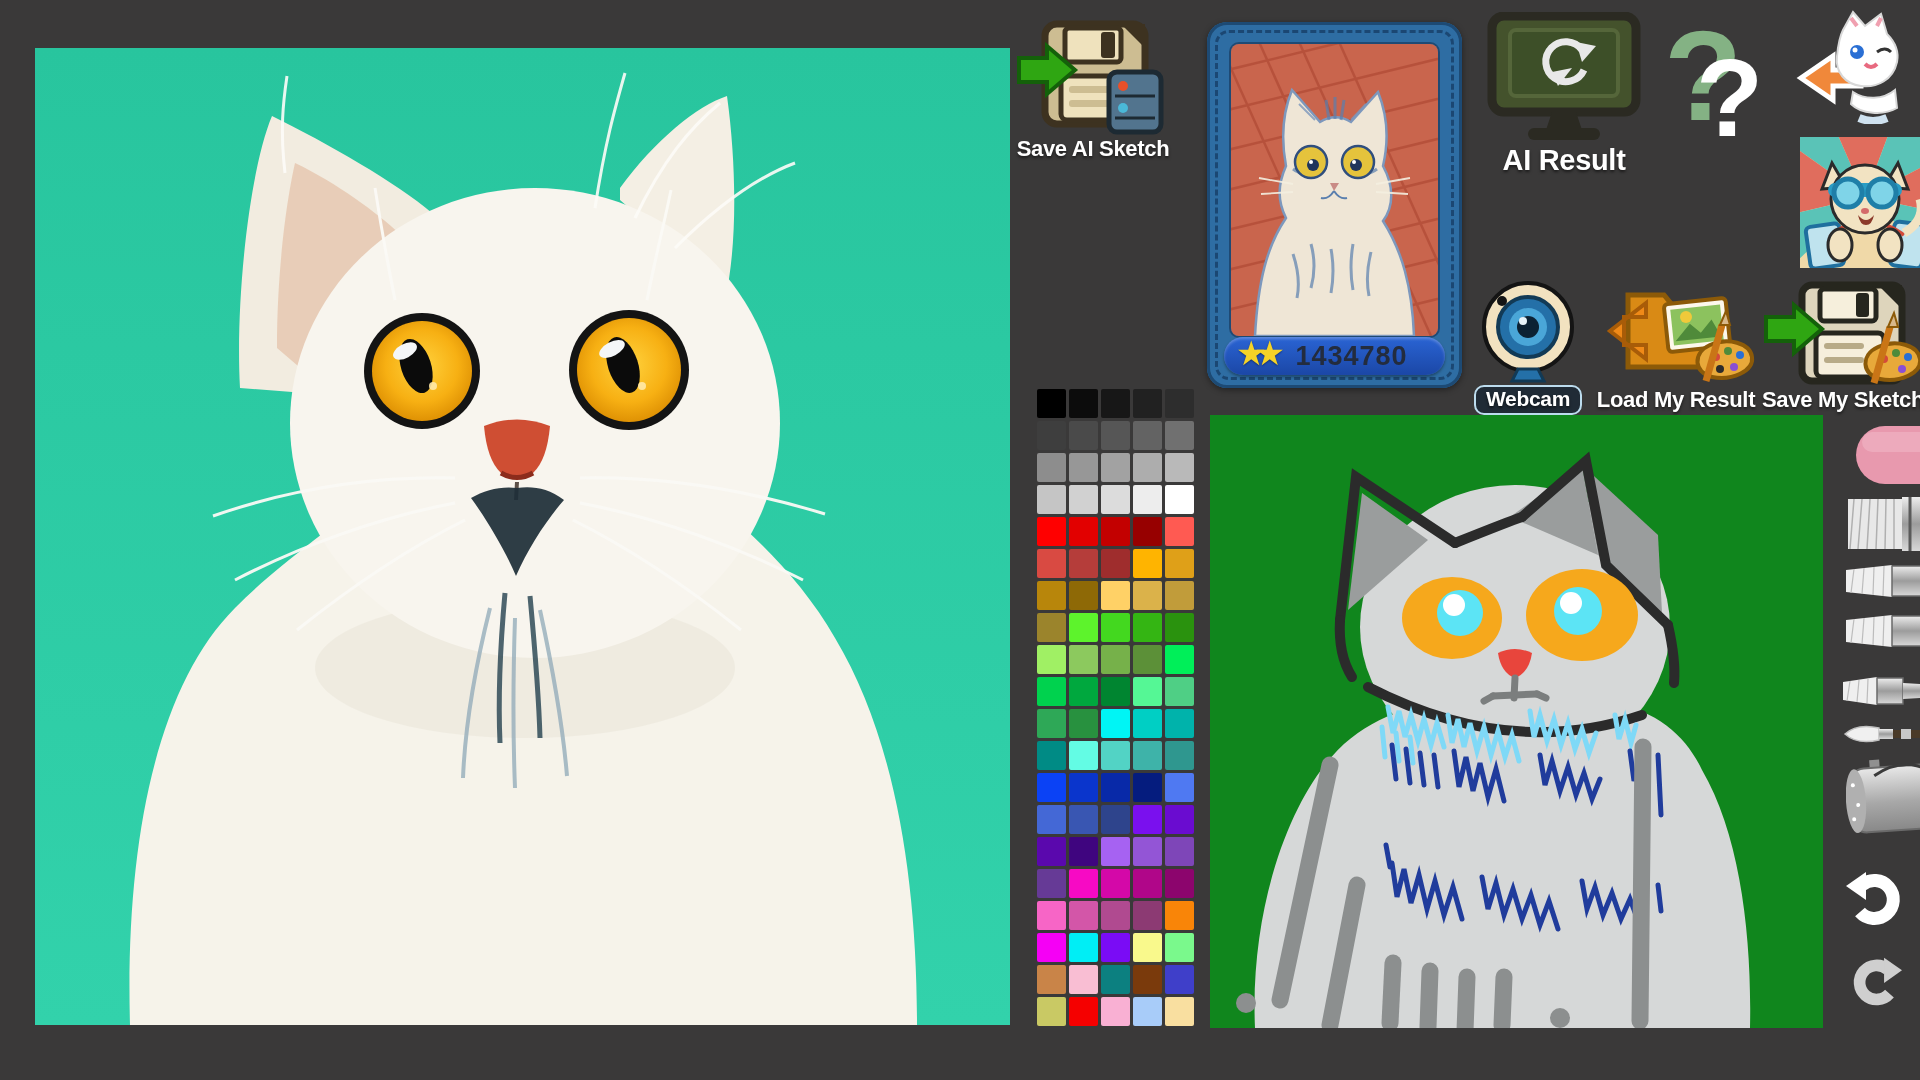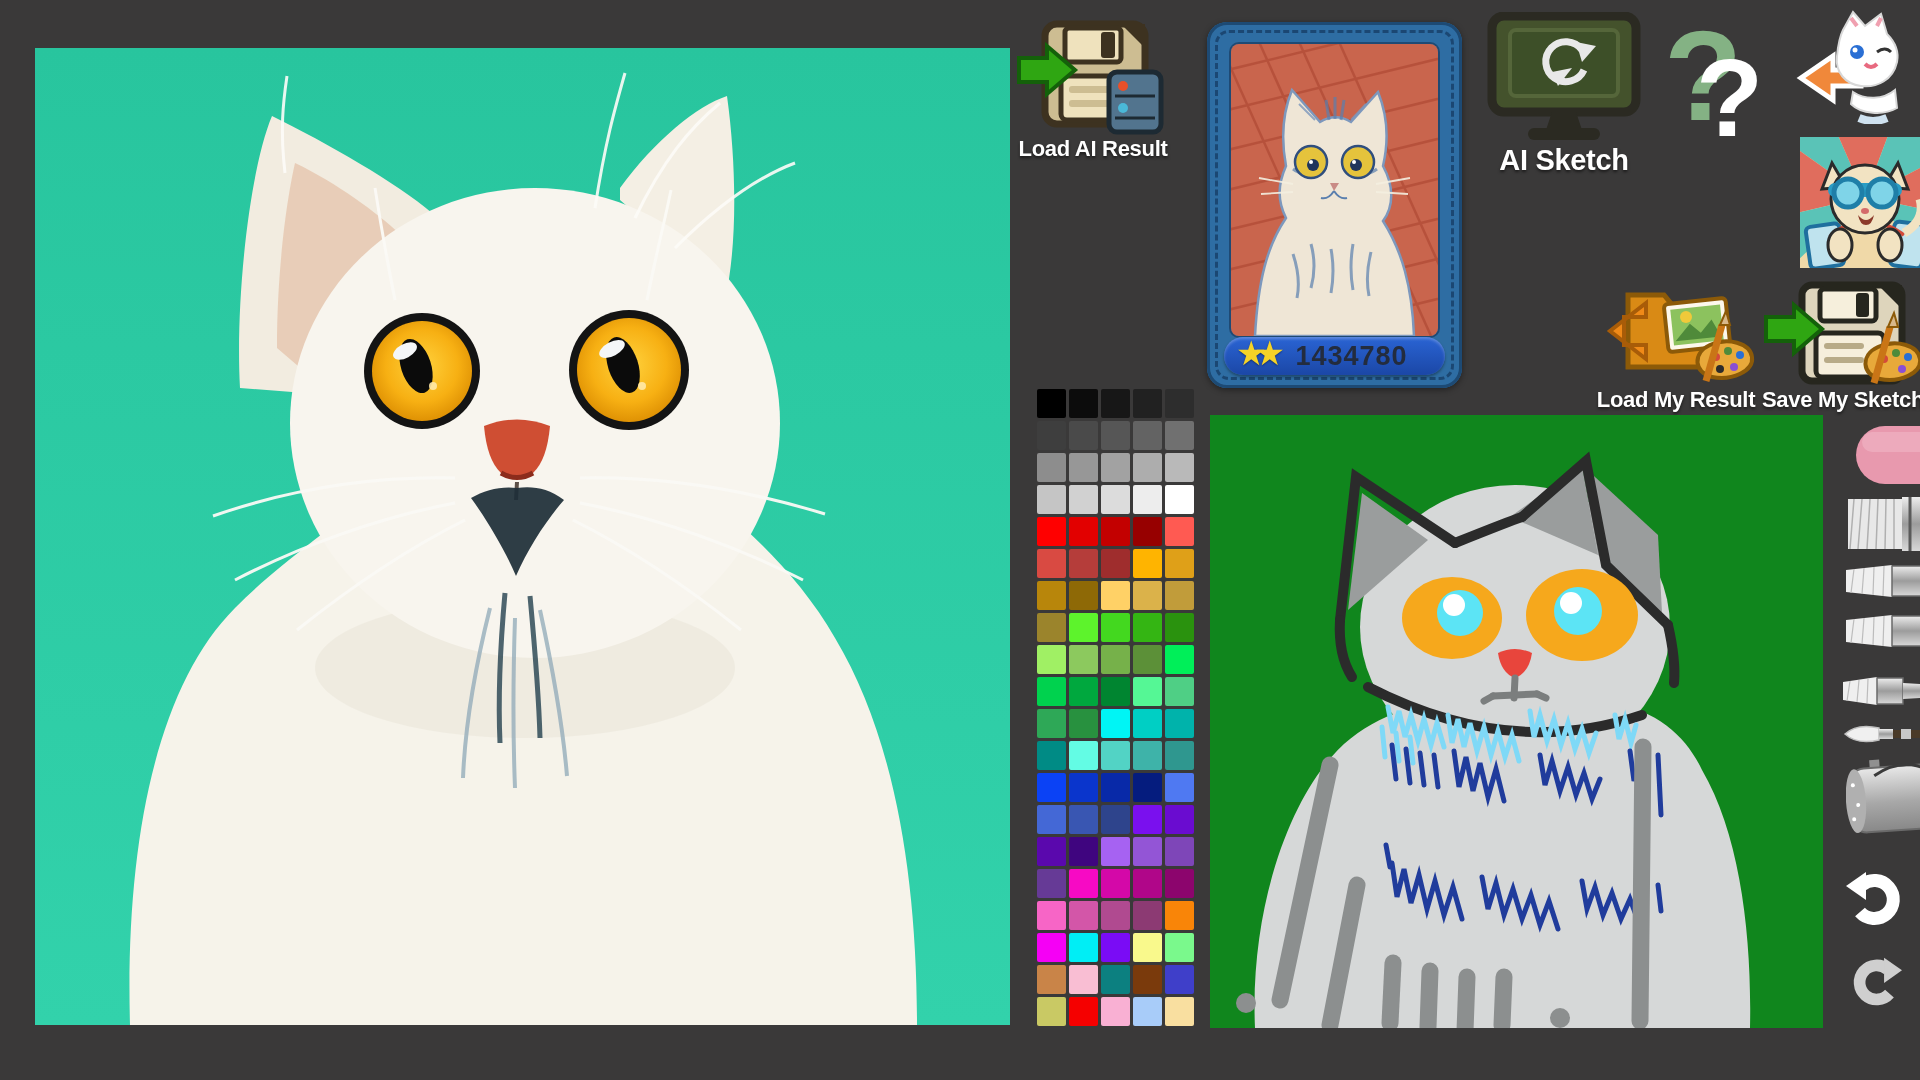--- a/index.html
+++ b/index.html
@@ -128,21 +128,21 @@
       <rect x="84" y="12" width="14" height="26" rx="3" fill="#3d3220"></rect>
       <rect x="44" y="56" width="66" height="44" rx="6" fill="#efe2bd" stroke="#3d3220" stroke-width="5"></rect>
       <rect x="52" y="66" width="44" height="7" rx="3" fill="#cdbd92"></rect>
       <rect x="52" y="80" width="44" height="7" rx="3" fill="#cdbd92"></rect>
       <path d="M2,38 L30,38 L30,26 L58,50 L30,74 L30,62 L2,62 Z" fill="#2fa612" stroke="#14610a" stroke-width="4"></path>
       <rect x="92" y="52" width="52" height="60" rx="8" fill="#52748e" stroke="#1d2a33" stroke-width="5"></rect>
       <circle cx="106" cy="66" r="5" fill="#e8502a"></circle>
       <circle cx="106" cy="88" r="5" fill="#4ab8d8"></circle>
       <path d="M98,76 L138,76 M98,98 L138,98" stroke="#1d2a33" stroke-width="3"></path>
     </svg>
-    <div class="label">Load AI Result</div>
+    <div class="label">Save AI Sketch</div>
   </div>
 
   <div class="abs" id="ref-card">
     <div id="ref-art">
       <svg width="207" height="292" viewBox="0 0 207 292" preserveAspectRatio="none">
         <rect width="207" height="292" fill="#c9654d"></rect>
         <g stroke="#a8432f" stroke-width="2.5" opacity="0.55">
           <path d="M-20,30 L227,-30 M-20,70 L227,10 M-20,110 L227,50 M-20,150 L227,90 M-20,190 L227,130 M-20,230 L227,170 M-20,270 L227,210 M-20,310 L227,250"></path>
           <path d="M-20,-20 L120,292 M20,-20 L160,292 M60,-20 L200,292 M100,-20 L240,292"></path>
         </g>
@@ -177,21 +177,21 @@
       <rect x="8" y="4" width="144" height="96" rx="12" fill="#44522c" stroke="#2b2a22" stroke-width="9"></rect>
       <rect x="26" y="18" width="108" height="66" rx="6" fill="#3d4f28" stroke="#55663a" stroke-width="4"></rect>
       <g stroke="#e8e8e8" stroke-width="7" fill="none">
         <path d="M98,38 A 20 20 0 1 0 100,58"></path>
       </g>
       <polygon points="92,30 112,34 98,50" fill="#e8e8e8"></polygon>
       <polygon points="66,64 86,60 72,78" fill="#e8e8e8" transform="translate(2,-4)"></polygon>
       <path d="M68,100 L92,100 L98,118 L62,118 Z" fill="#2b2a22"></path>
       <rect x="44" y="116" width="72" height="12" rx="6" fill="#2b2a22"></rect>
     </svg>
-    <div class="label" style="font-size:29px;font-weight:600;">AI Sketch</div>
+    <div class="label" style="font-size:29px;font-weight:600;">AI Result</div>
   </div>
 
   <div class="abs btn" style="left:1662px;top:8px;width:112px;">
     <svg width="112" height="136" viewBox="0 0 112 136">
       <text x="2" y="112" font-family="Liberation Sans,sans-serif" font-weight="bold" font-size="128" fill="#84b284">?</text>
       <text x="34" y="128" font-family="Liberation Sans,sans-serif" font-weight="bold" font-size="110" fill="#ffffff">?</text>
     </svg>
   </div>
 
   <div class="abs btn" style="left:1795px;top:8px;width:116px;">
@@ -233,20 +233,32 @@
       <circle cx="48" cy="56" r="14" fill="#7fd4e8" stroke="#1f7fa8" stroke-width="5"></circle>
       <circle cx="82" cy="56" r="14" fill="#7fd4e8" stroke="#1f7fa8" stroke-width="5"></circle>
       <path d="M58,78 q8,10 16,0 q-2,10 -8,10 q-6,0 -8,-10" fill="#8c3a2a"></path>
       <ellipse cx="65" cy="74" rx="4" ry="3" fill="#d46a6a"></ellipse>
       <ellipse cx="40" cy="108" rx="12" ry="16" fill="#f2e3c2" stroke="#2b2b2b" stroke-width="3"></ellipse>
       <ellipse cx="90" cy="108" rx="12" ry="16" fill="#f2e3c2" stroke="#2b2b2b" stroke-width="3"></ellipse>
       <path d="M104,96 C118,88 124,76 120,62" stroke="#f2e3c2" stroke-width="9" fill="none"></path>
     </svg>
   </div>
 
+  <div class="abs btn" style="left:1477px;top:281px;width:102px;">
+    <svg width="96" height="104" viewBox="0 0 96 104">
+      <circle cx="48" cy="46" r="44" fill="#f2e2c0" stroke="#141414" stroke-width="4"></circle>
+      <circle cx="48" cy="46" r="30" fill="#2470a8" stroke="#123a56" stroke-width="4"></circle>
+      <circle cx="48" cy="46" r="19" fill="#4aa6d8"></circle>
+      <circle cx="48" cy="46" r="11" fill="#0c2234"></circle>
+      <circle cx="43" cy="40" r="4" fill="#e8f4fa"></circle>
+      <circle cx="22" cy="20" r="5" fill="#141414"></circle>
+      <path d="M38,88 L58,88 L64,100 L32,100 Z" fill="#2470a8" stroke="#123a56" stroke-width="3"></path>
+    </svg>
+    <div class="label pill">Webcam</div>
+  </div>
 
   <div class="abs btn" style="left:1585px;top:281px;width:182px;">
     <svg width="164" height="106" viewBox="0 0 164 106">
       <path d="M34,14 L70,14 L80,26 L128,26 L128,86 L34,86 Z" fill="#d98a15" stroke="#8c5a08" stroke-width="5"></path>
       <rect x="72" y="20" width="62" height="48" rx="4" fill="#fdf8ec" stroke="#8c5a08" stroke-width="4" transform="rotate(-6 103 44)"></rect>
       <rect x="78" y="26" width="50" height="36" fill="#8cc25e" transform="rotate(-6 103 44)"></rect>
       <circle cx="92" cy="36" r="6" fill="#f0c93a"></circle>
       <path d="M80,58 L96,42 L106,52 L118,40 L126,58 Z" fill="#4f8a3a" transform="rotate(-6 103 44)"></path>
       <path d="M30,36 L52,36 L52,22 L16,50 L52,78 L52,64 L30,64 Z" fill="#f08a18" stroke="#a85c08" stroke-width="4"></path>
       <path d="M118,96 C100,92 98,72 116,64 C134,56 156,62 158,76 C160,90 138,100 118,96 Z" fill="#e8a93a" stroke="#8c5a08" stroke-width="4"></path>

